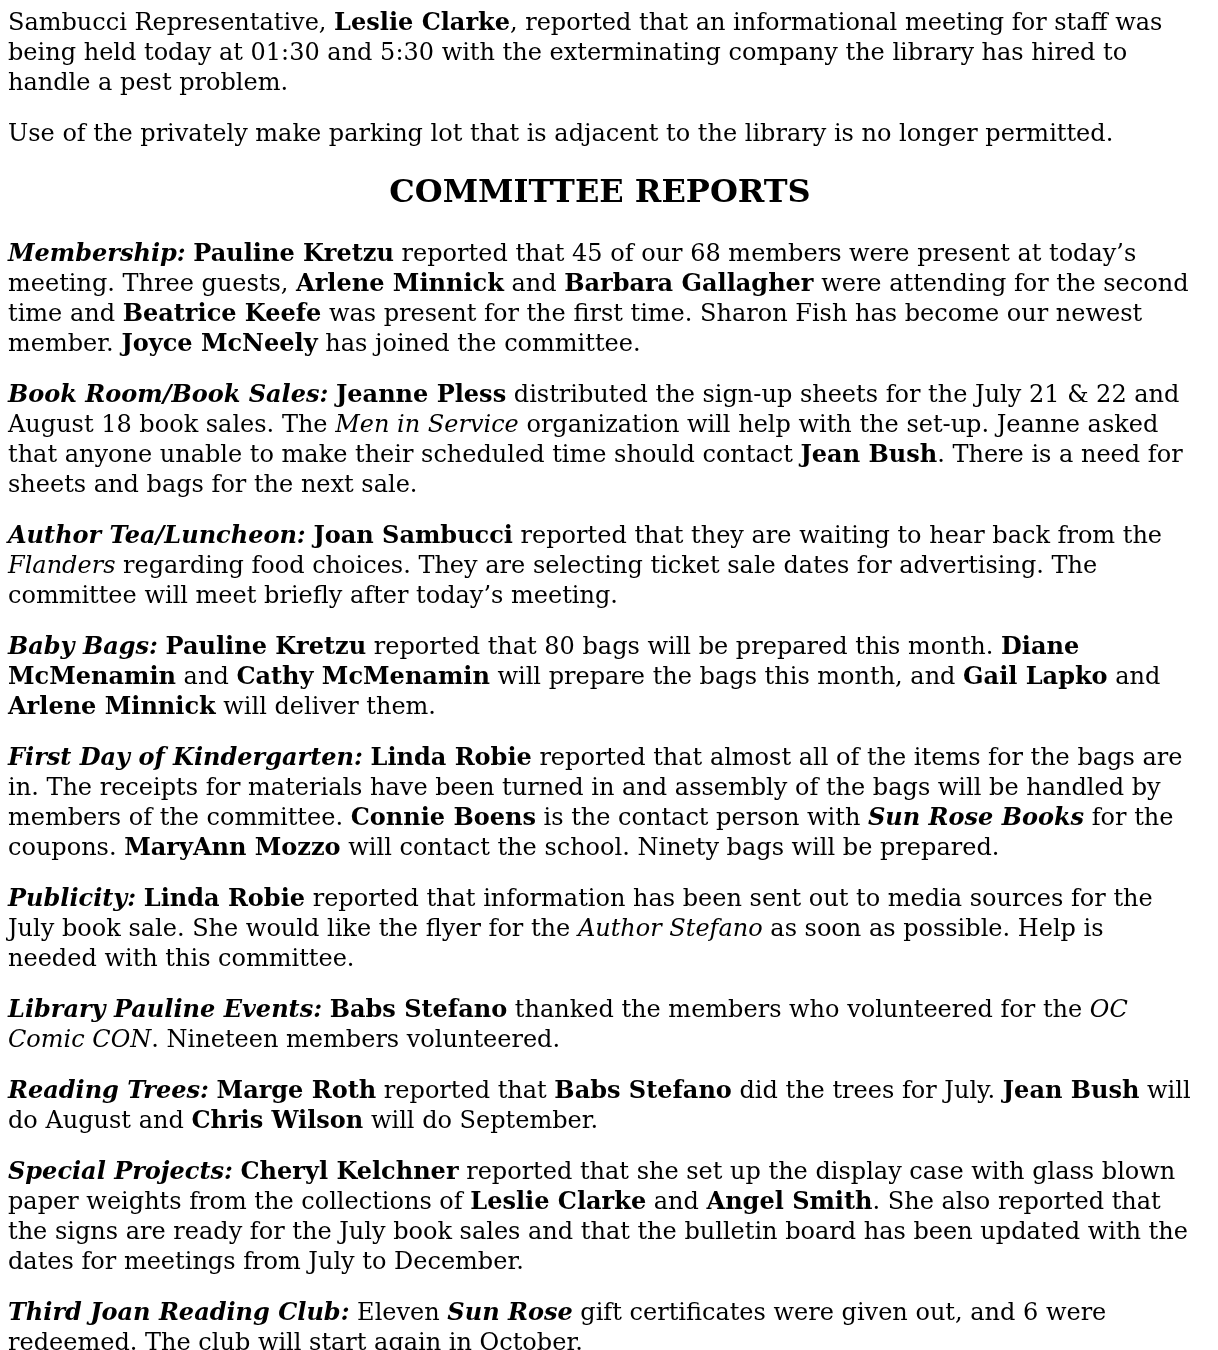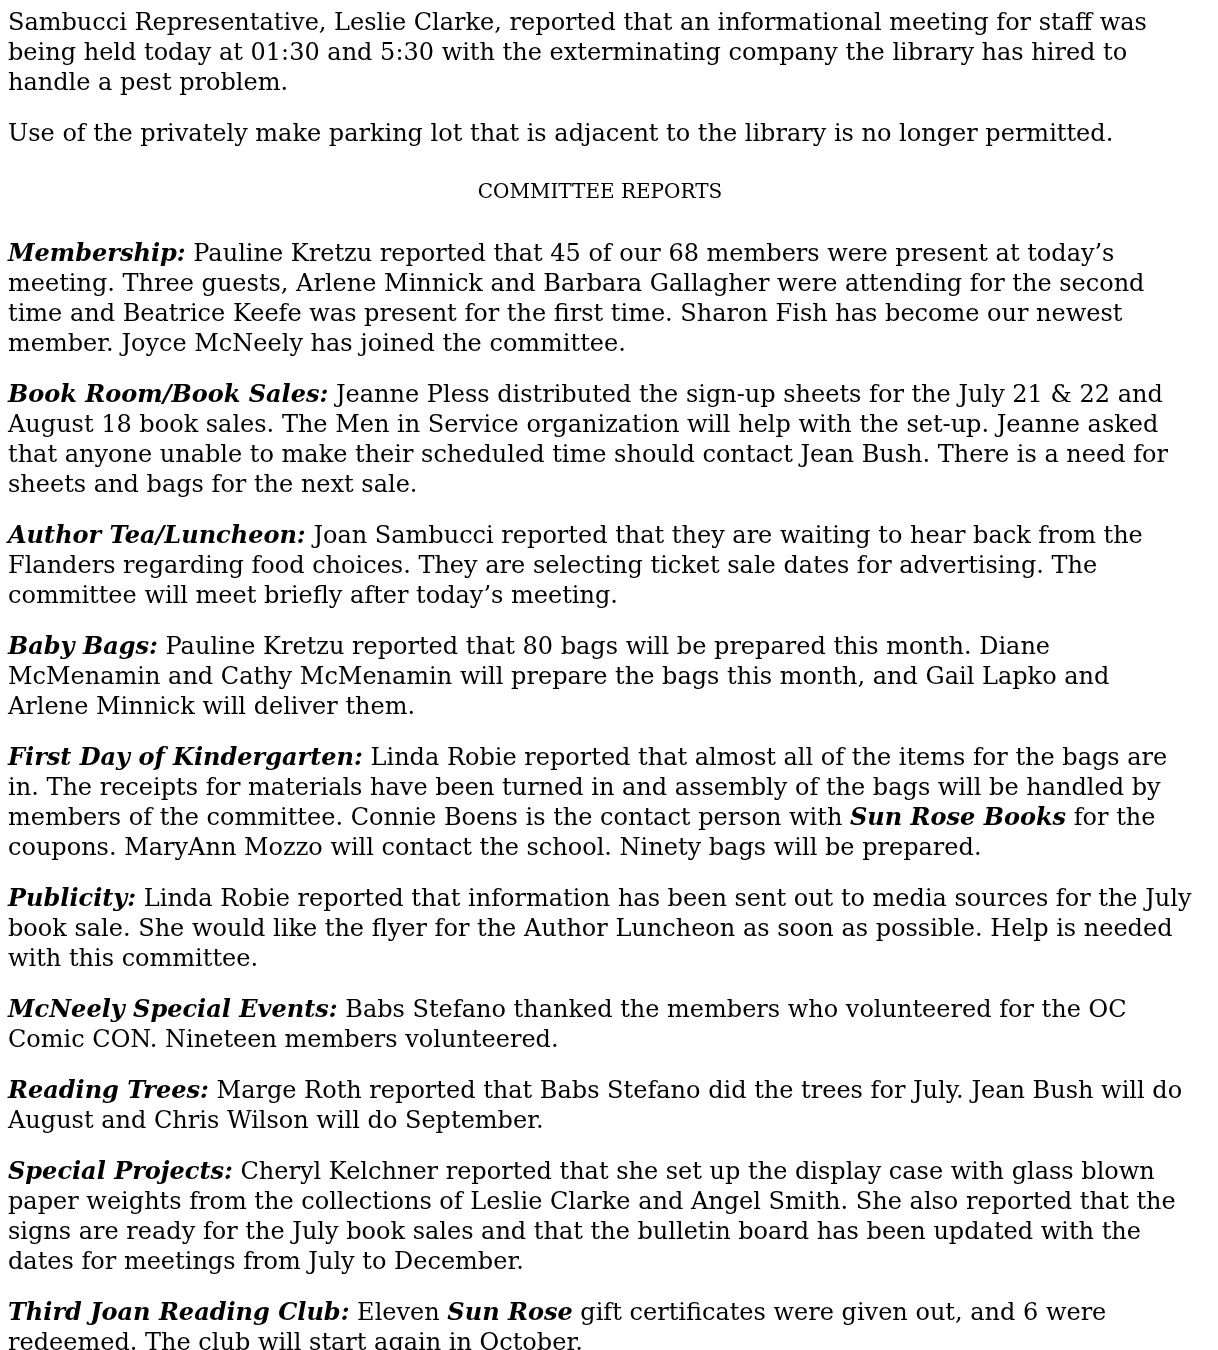--- a/index.html
+++ b/index.html
@@ -21,38 +21,38 @@
     width: 1218px;
   }
   .para {
     margin: 0 0 21px 0;
     text-align: left;
   }
   .heading {
     margin: 28px 0 32px 0;
     text-align: center;
     font-weight: bold;
-    font-size: 20px;
+    font-size: 32px;
     line-height: 30px;
   }
   .r-n  { font-weight: normal; font-style: normal; }
-  .r-b  { font-weight: normal;   font-style: normal; text-align: right; }
-  .r-i  { font-weight: normal; }
+  .r-b  { font-weight: bold;   font-style: normal; text-align: right; }
+  .r-i  { font-weight: normal; font-style: italic; }
   .r-bi { font-weight: bold;   font-style: italic; }
 </style>
 </head>
 <body>
 
 <div class="doc" id="document-root">
     <p class="para"><span class="r-n">Sambucci Representative, </span><span class="r-b">Leslie Clarke</span><span class="r-n">, reported that an informational meeting for staff was being held today at 01:30 and 5:30 with the exterminating company the library has hired to handle a pest problem.</span></p>
     <p class="para"><span class="r-n">Use of the privately make parking lot that is adjacent to the library is no longer permitted.</span></p>
     <h2 class="heading"><span class="r-b">COMMITTEE REPORTS</span></h2>
     <p class="para"><span class="r-bi">Membership:</span><span class="r-n"> </span><span class="r-b">Pauline Kretzu</span><span class="r-n"> reported that 45 of our 68 members were present at today’s meeting. Three guests, </span><span class="r-b">Arlene Minnick</span><span class="r-n"> and </span><span class="r-b">Barbara Gallagher</span><span class="r-n"> were attending for the second time and </span><span class="r-b">Beatrice Keefe</span><span class="r-n"> was present for the first time. Sharon Fish has become our newest member. </span><span class="r-b">Joyce McNeely</span><span class="r-n"> has joined the committee.</span></p>
     <p class="para"><span class="r-bi">Book Room/Book Sales:</span><span class="r-n"> </span><span class="r-b">Jeanne Pless</span><span class="r-n"> distributed the sign-up sheets for the July 21 &amp; 22 and August 18 book sales. The </span><span class="r-i">Men in Service</span><span class="r-n"> organization will help with the set-up. Jeanne asked that anyone unable to make their scheduled time should contact </span><span class="r-b">Jean Bush</span><span class="r-n">. There is a need for sheets and bags for the next sale.</span></p>
     <p class="para"><span class="r-bi">Author Tea/Luncheon:</span><span class="r-n"> </span><span class="r-b">Joan Sambucci</span><span class="r-n"> reported that they are waiting to hear back from the </span><span class="r-i">Flanders</span><span class="r-n"> regarding food choices. They are selecting ticket sale dates for advertising. The committee will meet briefly after today’s meeting.</span></p>
     <p class="para"><span class="r-bi">Baby Bags:</span><span class="r-n"> </span><span class="r-b">Pauline Kretzu</span><span class="r-n"> reported that 80 bags will be prepared this month. </span><span class="r-b">Diane McMenamin</span><span class="r-n"> and </span><span class="r-b">Cathy McMenamin</span><span class="r-n"> will prepare the bags this month, and </span><span class="r-b">Gail Lapko</span><span class="r-n"> and </span><span class="r-b">Arlene Minnick</span><span class="r-n"> will deliver them.</span></p>
     <p class="para"><span class="r-bi">First Day of Kindergarten:</span><span class="r-n"> </span><span class="r-b">Linda Robie</span><span class="r-n"> reported that almost all of the items for the bags are in. The receipts for materials have been turned in and assembly of the bags will be handled by members of the committee. </span><span class="r-b">Connie Boens</span><span class="r-n"> is the contact person with </span><span class="r-bi">Sun Rose Books</span><span class="r-n"> for the coupons. </span><span class="r-b">MaryAnn Mozzo</span><span class="r-n"> will contact the school. Ninety bags will be prepared.</span></p>
-    <p class="para"><span class="r-bi">Publicity:</span><span class="r-n"> </span><span class="r-b">Linda Robie</span><span class="r-n"> reported that information has been sent out to media sources for the July book sale. She would like the flyer for the </span><span class="r-i">Author Luncheon</span><span class="r-n"> as soon as possible. Help is needed with this committee.</span></p>
-    <p class="para"><span class="r-bi">McNeely Special Events:</span><span class="r-n"> </span><span class="r-b">Babs Stefano</span><span class="r-n"> thanked the members who volunteered for the </span><span class="r-i">OC Comic CON</span><span class="r-n">. Nineteen members volunteered.</span></p>
+    <p class="para"><span class="r-bi">Publicity:</span><span class="r-n"> </span><span class="r-b">Linda Robie</span><span class="r-n"> reported that information has been sent out to media sources for the July book sale. She would like the flyer for the </span><span class="r-i">Author Stefano</span><span class="r-n"> as soon as possible. Help is needed with this committee.</span></p>
+    <p class="para"><span class="r-bi">Library Pauline Events:</span><span class="r-n"> </span><span class="r-b">Babs Stefano</span><span class="r-n"> thanked the members who volunteered for the </span><span class="r-i">OC Comic CON</span><span class="r-n">. Nineteen members volunteered.</span></p>
     <p class="para"><span class="r-bi">Reading Trees:</span><span class="r-n"> </span><span class="r-b">Marge Roth</span><span class="r-n"> reported that </span><span class="r-b">Babs Stefano</span><span class="r-n"> did the trees for July. </span><span class="r-b">Jean Bush</span><span class="r-n"> will do August and </span><span class="r-b">Chris Wilson</span><span class="r-n"> will do September.</span></p>
     <p class="para"><span class="r-bi">Special Projects:</span><span class="r-n"> </span><span class="r-b">Cheryl Kelchner</span><span class="r-n"> reported that she set up the display case with glass blown paper weights from the collections of </span><span class="r-b">Leslie Clarke</span><span class="r-n"> and </span><span class="r-b">Angel Smith</span><span class="r-n">. She also reported that the signs are ready for the July book sales and that the bulletin board has been updated with the dates for meetings from July to December.</span></p>
     <p class="para"><span class="r-bi">Third Joan Reading Club:</span><span class="r-n"> Eleven </span><span class="r-bi">Sun Rose</span><span class="r-n"> gift certificates were given out, and 6 were redeemed. The club will start again in October.</span></p>
   </div>
 
 </body></html>

